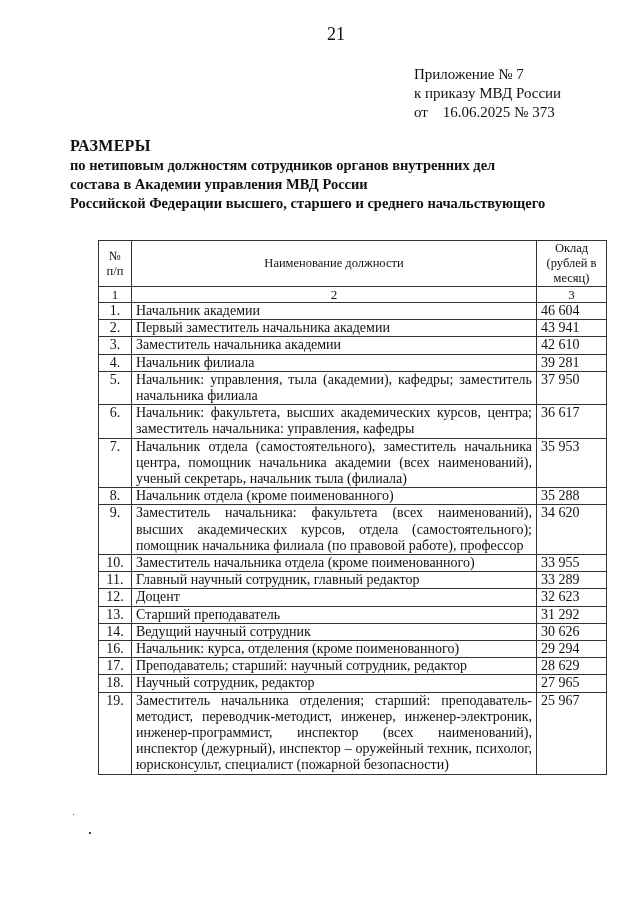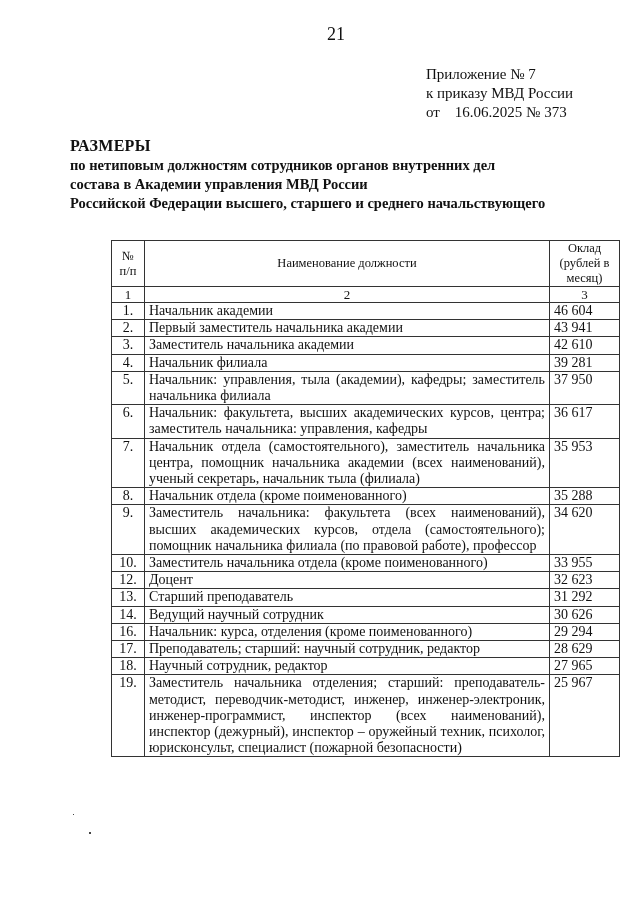--- a/index.html
+++ b/index.html
@@ -5,33 +5,33 @@
   html, body { margin: 0; padding: 0; background: #ffffff; }
   body {
     width: 640px; height: 904px; position: relative; overflow: hidden;
     font-family: "Liberation Serif", "DejaVu Serif", serif;
     color: #111;
   }
   .page-number {
     position: absolute; left: 327px; top: 24px; font-size: 18px;
   }
   .appendix {
-    position: absolute; left: 426px; top: 65px; font-size: 15px; line-height: 19px;
+    position: absolute; left: 414px; top: 65px; font-size: 15px; line-height: 19px;
   }
   .appendix div { white-space: nowrap; }
   .appendix .date-gap { display: inline-block; width: 15px; }
   .title-block {
     position: absolute; left: 70px; width: 510px; top: 136px; text-align: left;
     font-weight: bold;
   }
   .title-main { font-size: 16px; line-height: 20px; letter-spacing: 0.3px; }
   .title-sub { font-size: 14.5px; line-height: 19px; }
   table.salary {
     position: absolute; left: 98px; top: 240px; width: 509px;
-    border-collapse: collapse; font-size: 14px; line-height: 16.2px; margin-left: 13px;
+    border-collapse: collapse; font-size: 14px; line-height: 16.2px;
   }
   table.salary td, table.salary th {
     border: 1.2px solid #333; padding: 0 4px; vertical-align: top;
     font-weight: normal;
   }
   table.salary th { vertical-align: middle; font-size: 12.5px; line-height: 15px; }
   col.c1 { width: 33px; }
   col.c3 { width: 70px; }
   .num { text-align: center; }
   .name { text-align: justify; }
@@ -123,20 +123,25 @@
         <td class="num">9.</td>
         <td class="name">Заместитель начальника: факультета (всех наименований), высших академических курсов, отдела (самостоятельного); помощник начальника филиала (по правовой работе), профессор</td>
         <td class="sal">34 620</td>
       </tr>
       <tr>
         <td class="num">10.</td>
         <td class="name">Заместитель начальника отдела (кроме поименованного)</td>
         <td class="sal">33 955</td>
       </tr>
       <tr>
+        <td class="num">11.</td>
+        <td class="name">Главный научный сотрудник, главный редактор</td>
+        <td class="sal">33 289</td>
+      </tr>
+      <tr>
         <td class="num">12.</td>
         <td class="name">Доцент</td>
         <td class="sal">32 623</td>
       </tr>
       <tr>
         <td class="num">13.</td>
         <td class="name">Старший преподаватель</td>
         <td class="sal">31 292</td>
       </tr>
       <tr>

